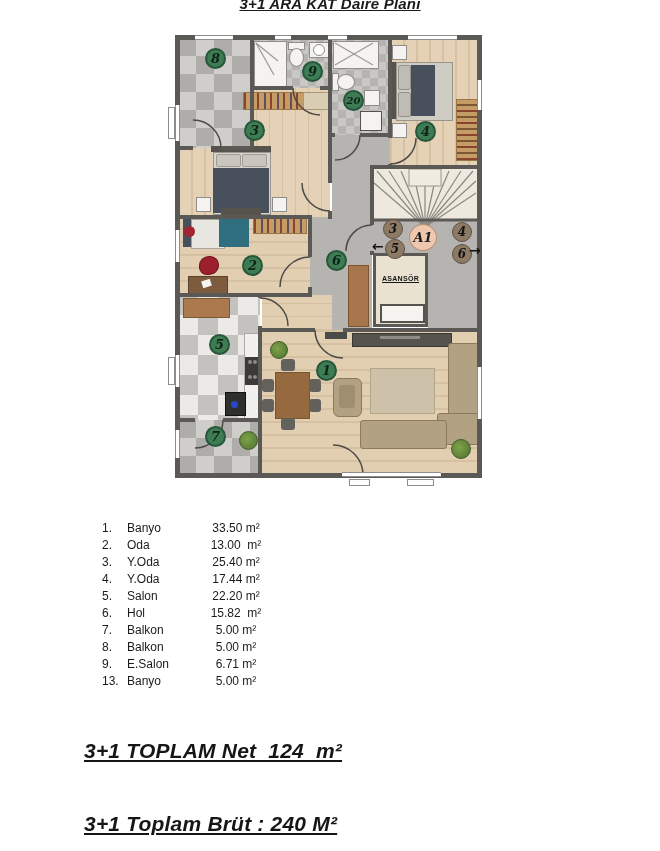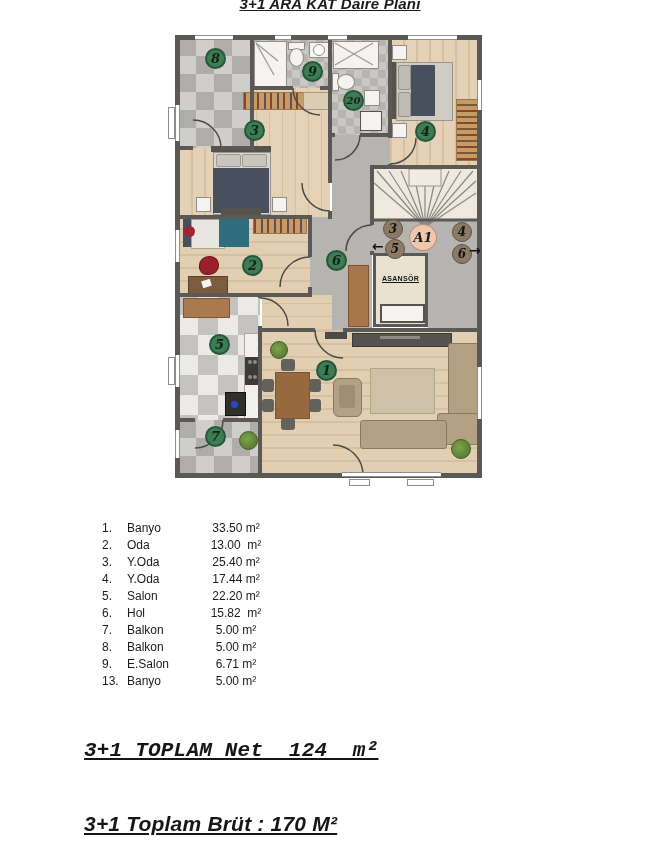--- a/index.html
+++ b/index.html
@@ -59,21 +59,21 @@
   #elev-label{position:absolute;z-index:22;left:198px;top:240px;width:55px;text-align:center;
            font-size:7px;font-weight:bold;color:#161616;letter-spacing:.3px;
            text-decoration:underline;font-family:"Liberation Sans",sans-serif;}
   
   #room-list{position:absolute;left:102px;top:519px;font-size:12px;color:#1b1b1b;}
   .rl-row{display:grid;grid-template-columns:25px 76px 66px;height:17px;align-items:center;}
   .rl-area{text-align:center;white-space:pre;}
   
   .total-line{position:absolute;left:84px;font-size:21px;font-weight:bold;font-style:italic;
               color:#161616;text-decoration:underline;white-space:pre;letter-spacing:.2px;}
-  #total-net{top:739px;font-family:Liberation Mono, monospace;}
+  #total-net{top:739px;}
   #total-brut{top:812px;}
 </style>
 </head>
 <body>
 
 <div id="page">
 
   <div id="title">3+1 ARA KAT Daire Planı</div>
 
   <div id="plan">
@@ -333,15 +333,15 @@
         <span class="rl-area">6.71 m²</span>
       </div>
     <div class="rl-row">
         <span>13.</span>
         <span>Banyo</span>
         <span class="rl-area">5.00 m²</span>
       </div>
   </div>
 
   <div id="total-net" class="total-line">3+1 TOPLAM Net  124  m²</div>
-  <div id="total-brut" class="total-line">3+1 Toplam Brüt : 170 M²</div>
+  <div id="total-brut" class="total-line">3+1 Toplam Brüt : 240 M²</div>
 
 </div>
 
 </body></html>

